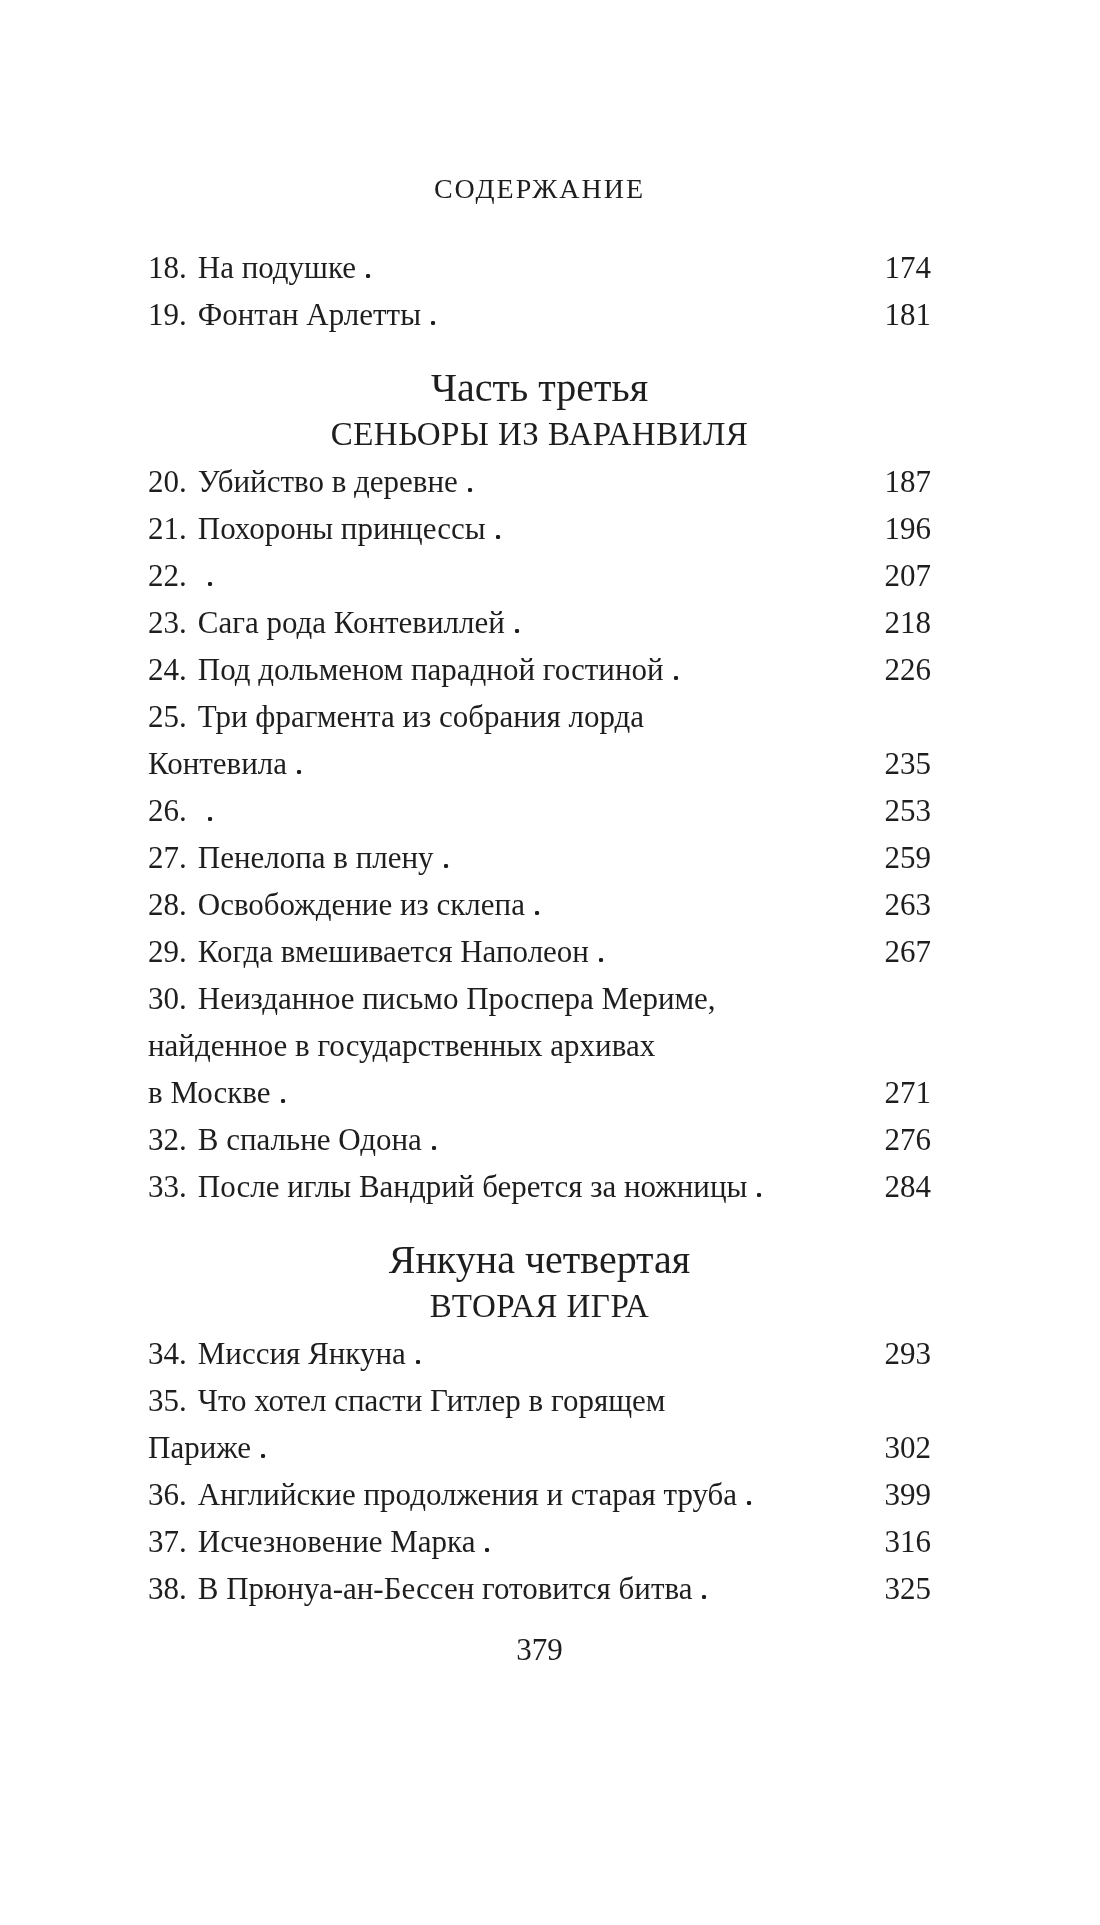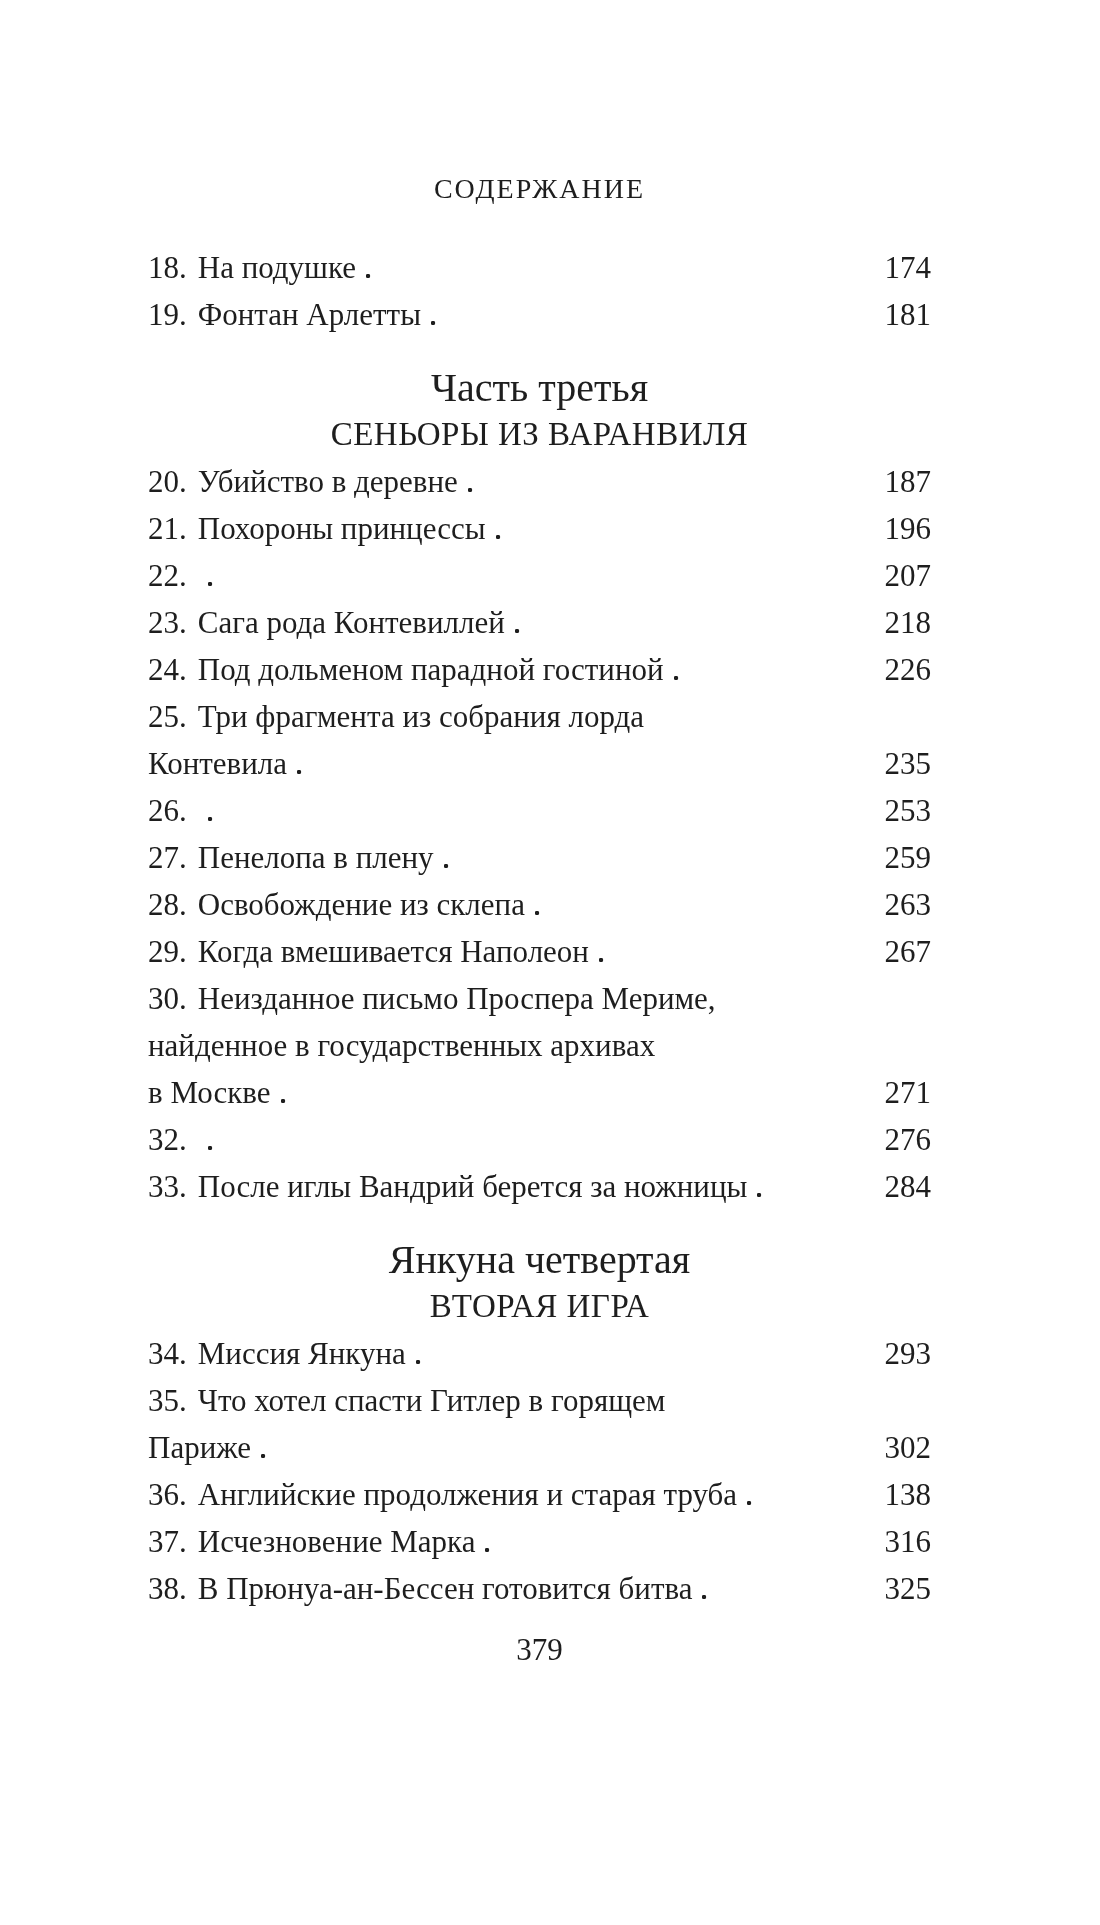--- a/index.html
+++ b/index.html
@@ -161,20 +161,21 @@
     <span class="title">найденное в государственных архивах</span>
   </div>
           <div class="toc-line">
 
     <span class="title">в Москве</span>
     <span class="leader"></span>
     <span class="pagenum">271</span>
   </div>
           <div class="toc-line">
     <span class="num">32.</span>
+    <span class="title">В спальне Одона</span>
     <span class="leader"></span>
     <span class="pagenum">276</span>
   </div>
           <div class="toc-line">
     <span class="num">33.</span>
     <span class="title">После иглы Вандрий берется за ножницы</span>
     <span class="leader"></span>
     <span class="pagenum">284</span>
   </div>
         </div>
@@ -198,21 +199,21 @@
           <div class="toc-line">
 
     <span class="title">Париже</span>
     <span class="leader"></span>
     <span class="pagenum">302</span>
   </div>
           <div class="toc-line">
     <span class="num">36.</span>
     <span class="title">Английские продолжения и старая труба</span>
     <span class="leader"></span>
-    <span class="pagenum">138</span>
+    <span class="pagenum">399</span>
   </div>
           <div class="toc-line">
     <span class="num">37.</span>
     <span class="title">Исчезновение Марка</span>
     <span class="leader"></span>
     <span class="pagenum">316</span>
   </div>
           <div class="toc-line">
     <span class="num">38.</span>
     <span class="title">В Прюнуа-ан-Бессен готовится битва</span>

